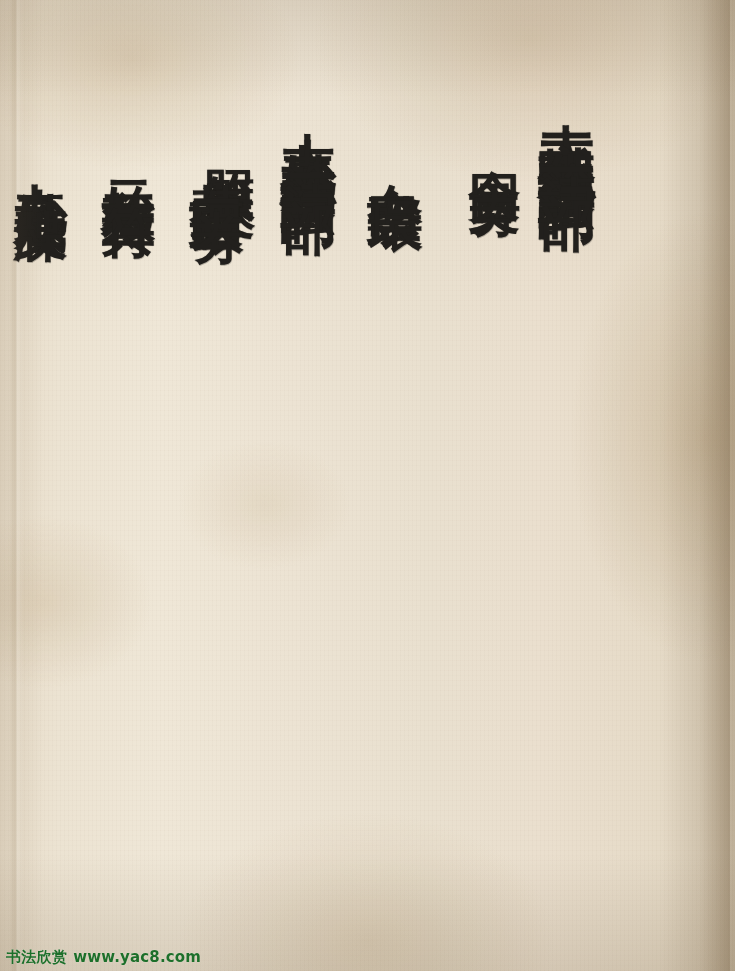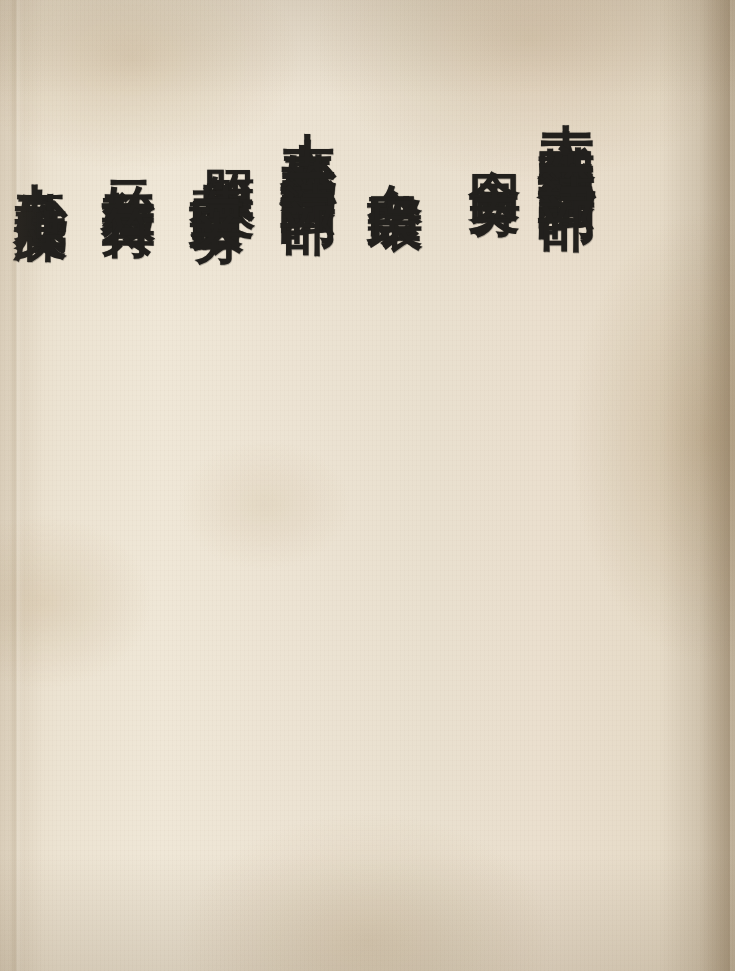--- a/index.html
+++ b/index.html
@@ -169,13 +169,17 @@
     <div class="col" style="right: 558px; top: 140px; height: 800px; font-size: 53px;">
       <span class="seg">九真妙戒文牒</span>
       <span class="gap-md"></span>
       
     </div>
 
   </div>
 
   <div class="vignette"></div>
 
+  <div class="watermark">
+    <span class="wm-cn">书法欣赏</span>
+    <span class="wm-url">www.yac8.com</span>
+  </div>
 </div>
 
 </body></html>

